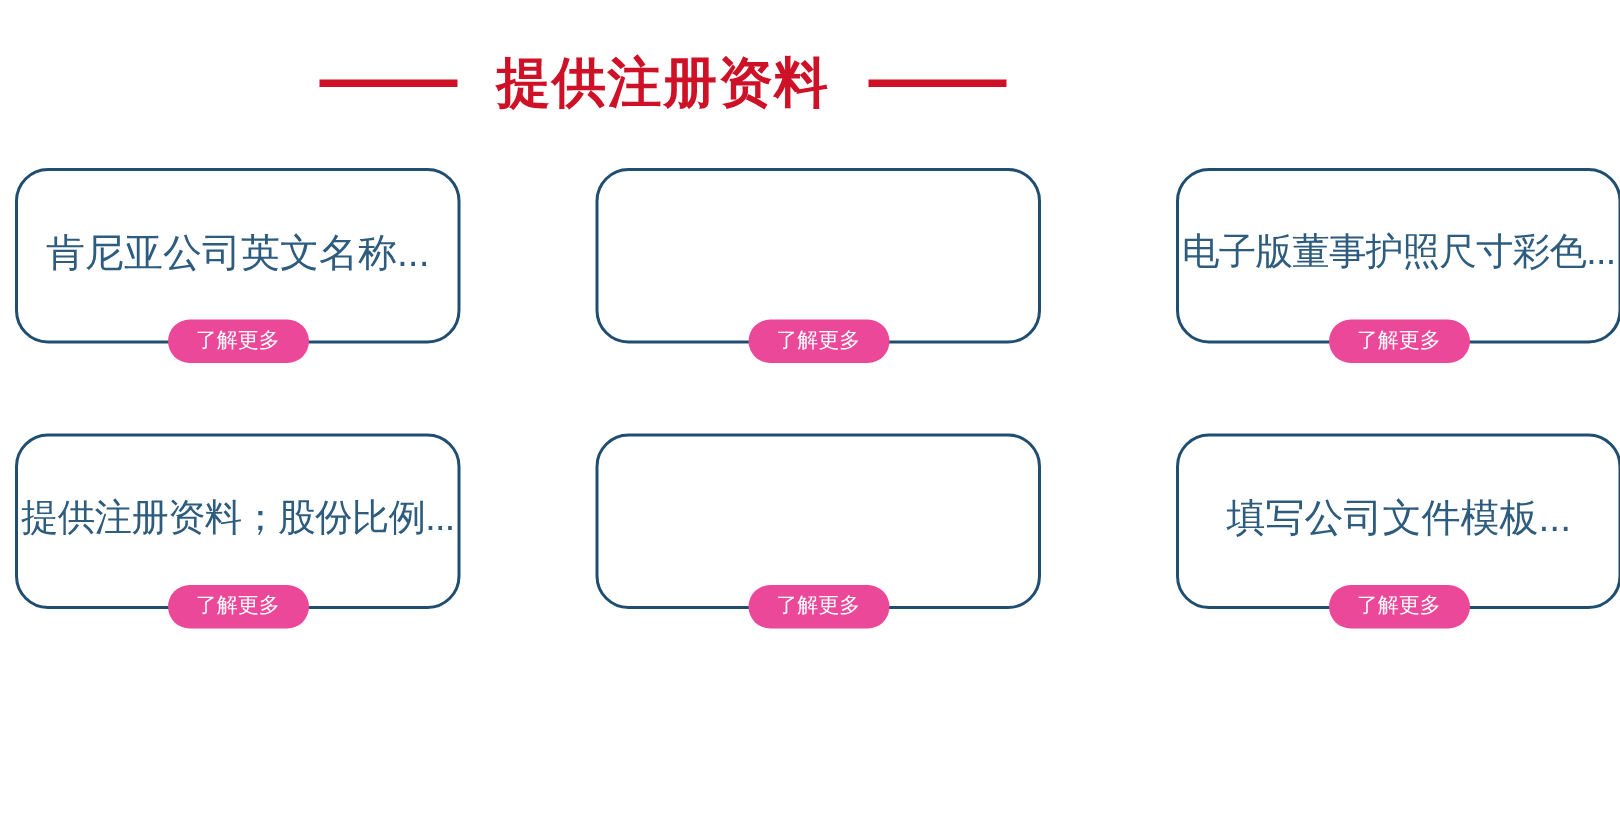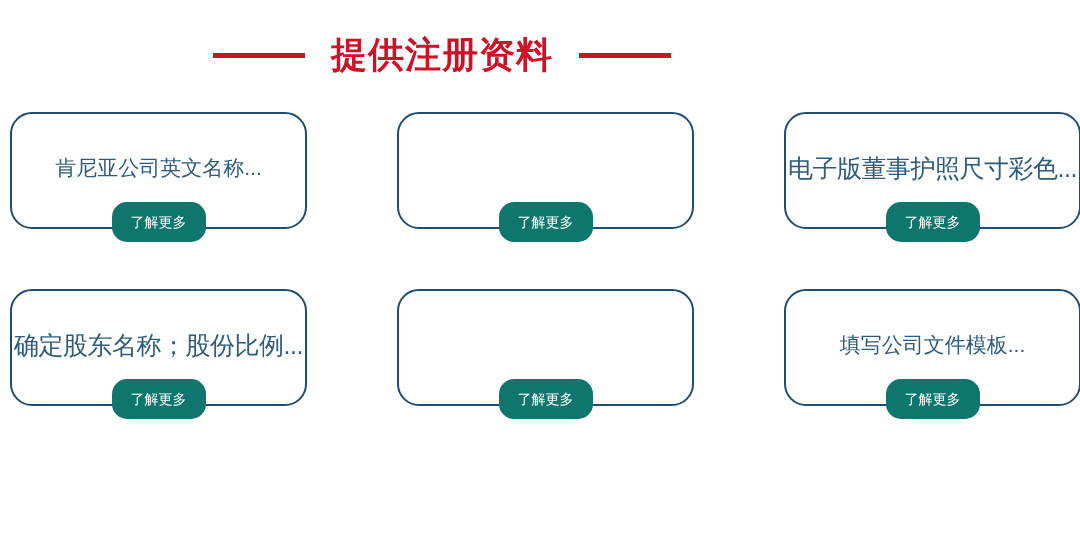--- a/index.html
+++ b/index.html
@@ -66,42 +66,42 @@
     border: 2px solid #1F4E70;
     border-radius: 22px;
     background: #ffffff;
     display: flex;
     align-items: center;
     justify-content: center;
   }
 
   .card-title {
     color: #2D5C7F;
-    font-size: 21px;
+    font-size: 26px;
     line-height: 28px;
     text-align: center;
     white-space: nowrap;
     margin-top: -6px;
   }
   
   .card.wide .card-title {
     font-size: 25px;
     letter-spacing: -0.5px;
   }
 
   .learn-more {
     position: absolute;
     left: 50%;
     bottom: -15px;
     transform: translateX(-50%);
-    background: #0f766e;
+    background: #ec4899;
     color: #ffffff;
     font-size: 14px;
     line-height: 29px;
-    height: 40px;
+    height: 29px;
     padding: 0 19px;
     border-radius: 15px;
     white-space: nowrap;
     border: none;
     font-family: Liberation Serif, serif;
     cursor: pointer;
   }
 </style>
 </head>
 <body>
@@ -124,21 +124,21 @@
     <div class="card">
       <button class="learn-more">了解更多</button>
     </div>
 
     <div class="card wide">
       <span class="card-title">电子版董事护照尺寸彩色...</span>
       <button class="learn-more">了解更多</button>
     </div>
 
     <div class="card wide">
-      <span class="card-title">确定股东名称；股份比例...</span>
+      <span class="card-title">提供注册资料；股份比例...</span>
       <button class="learn-more">了解更多</button>
     </div>
 
     <div class="card">
       <button class="learn-more">了解更多</button>
     </div>
 
     <div class="card">
       <span class="card-title">填写公司文件模板...</span>
       <button class="learn-more">了解更多</button>

